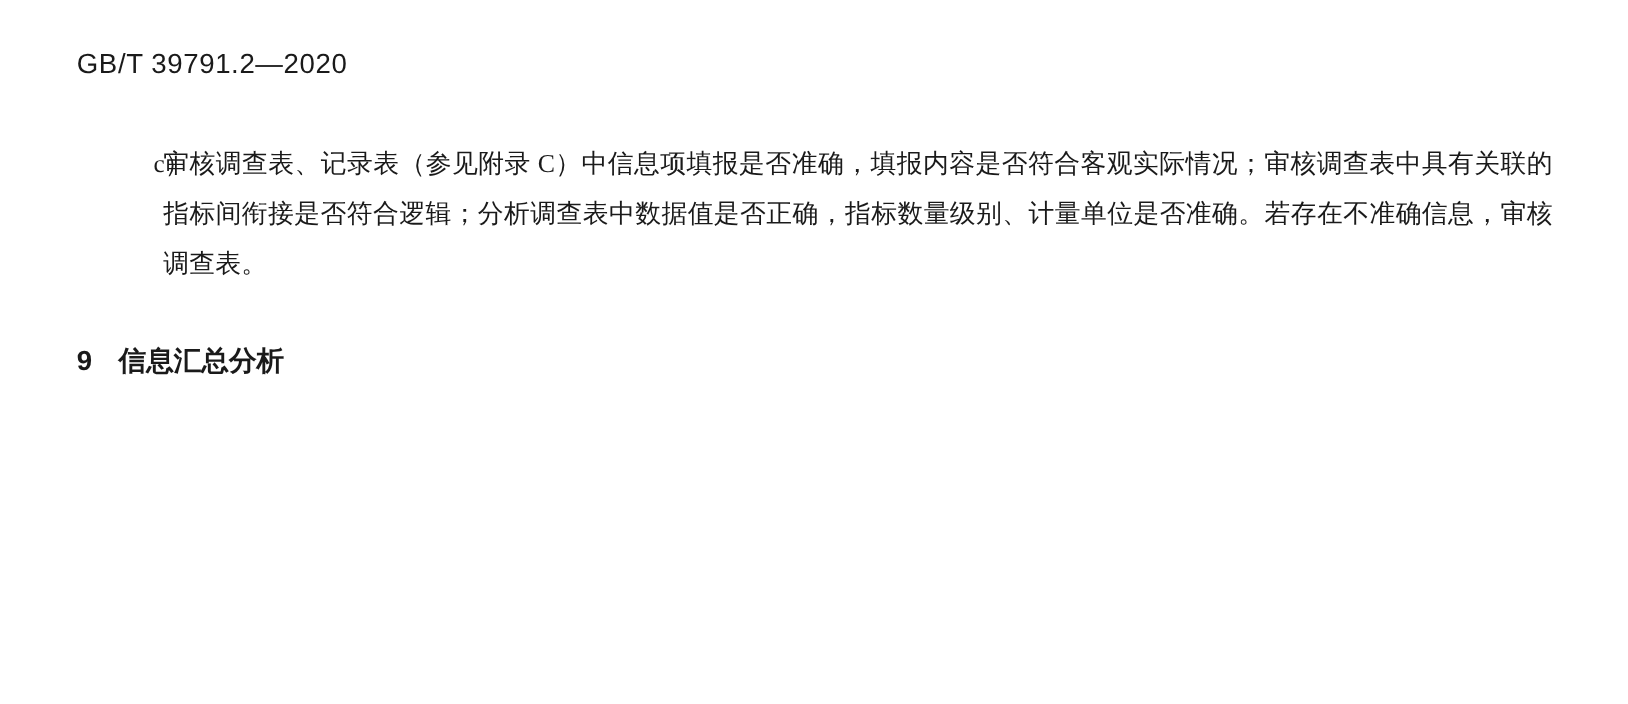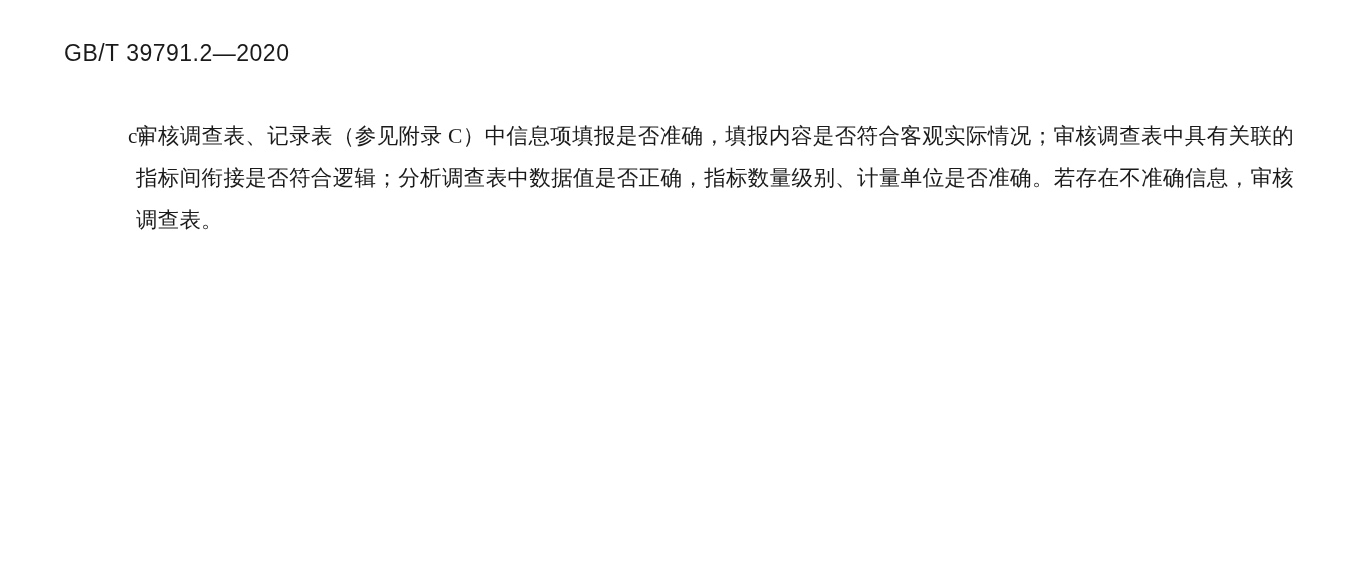--- a/index.html
+++ b/index.html
@@ -87,15 +87,18 @@
 
 <div class="page">
 
   <div class="header">GB/T 39791.2—2020</div>
 
   <div class="list-item">
     <div class="list-marker">c）</div>
     <div class="list-body">审核调查表、记录表（参见附录 C）中信息项填报是否准确，填报内容是否符合客观实际情况；审核调查表中具有关联的指标间衔接是否符合逻辑；分析调查表中数据值是否正确，指标数量级别、计量单位是否准确。若存在不准确信息，审核调查表。</div>
   </div>
 
+  <div class="section-heading">
+    <span class="num">9</span><span>信息汇总分析</span>
+  </div>
 
 
 </div>
 
 </body></html>

